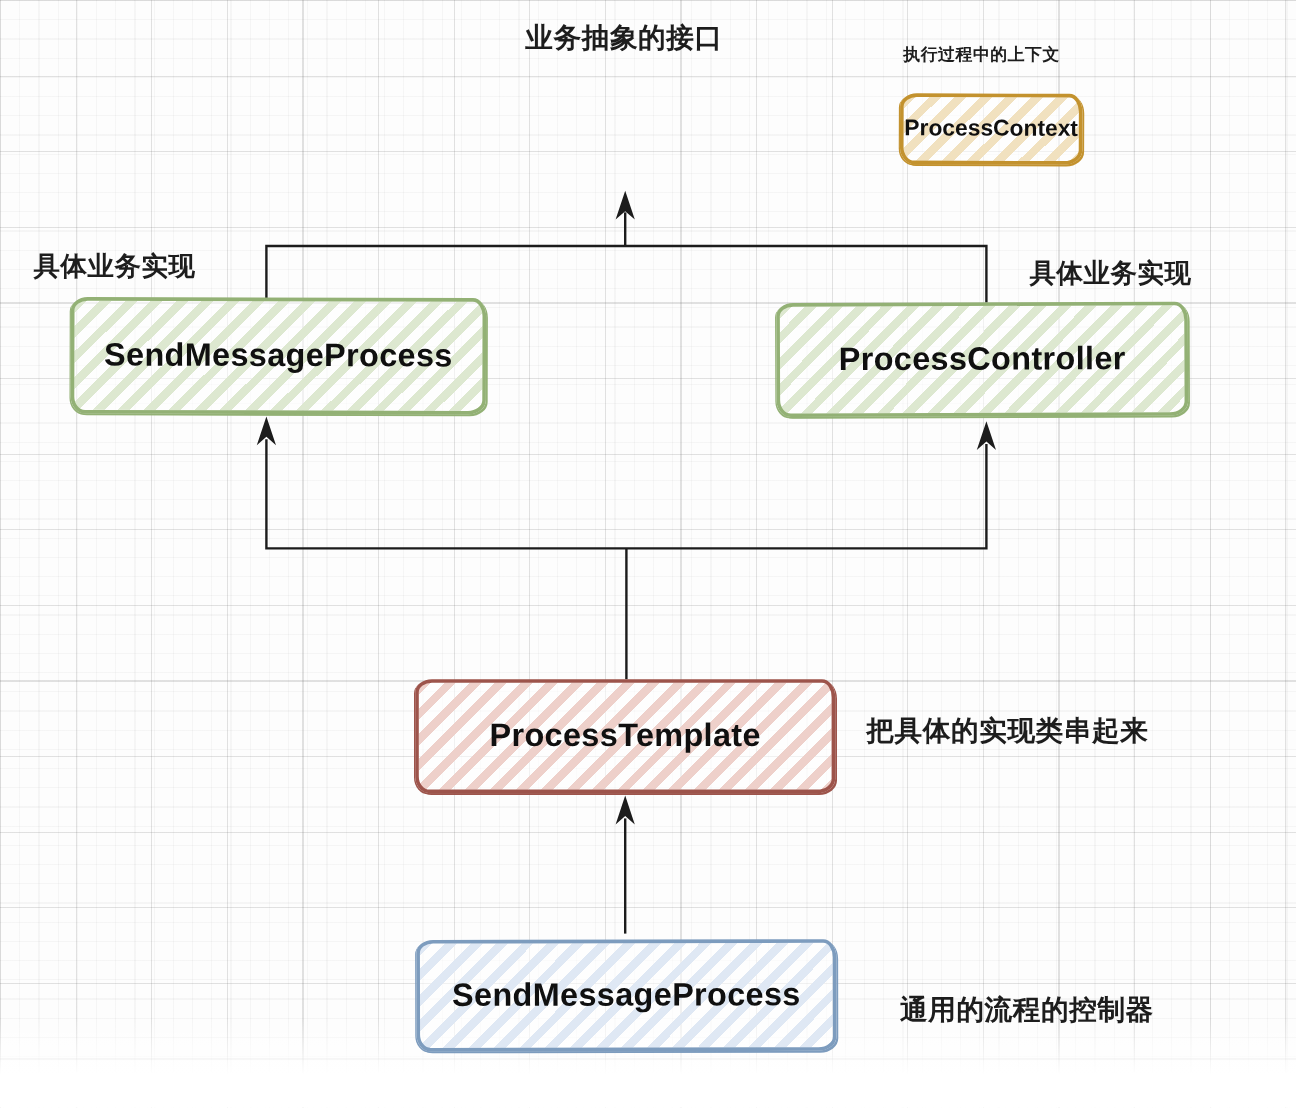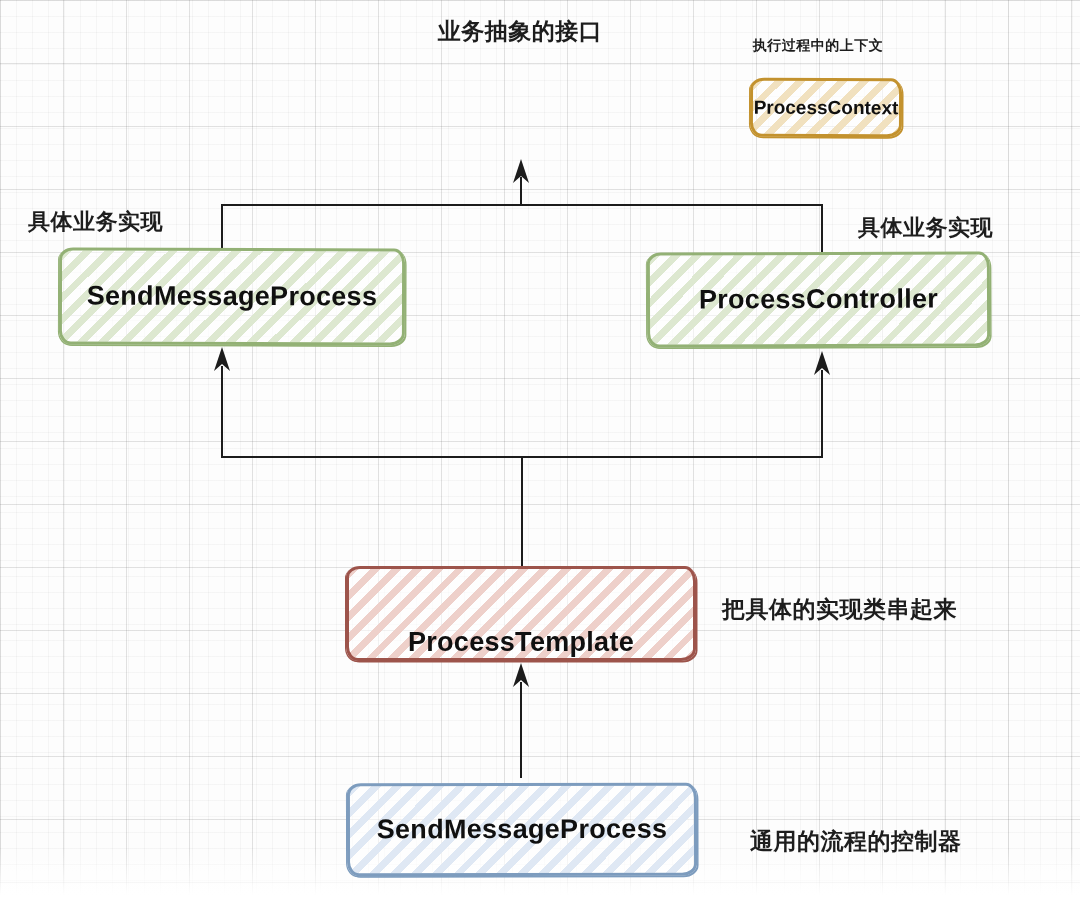--- a/index.html
+++ b/index.html
@@ -32,21 +32,21 @@
     color:#101010;
     font-weight:700;
     letter-spacing:0.3px;
   }
   .node.big{font-size:27px;}
   .node.small{font-size:19px;font-weight:600;letter-spacing:0;}
   #node-business  {left:345px;top:62px; width:350px;height:93px; transform:rotate(-0.15deg);}
   #node-context   {left:750px;top:78px; width:152px;height:59px; transform:rotate(0.2deg);}
   #node-send      {left:59px; top:248px;width:346px;height:97px; transform:rotate(0.15deg);}
   #node-white     {left:647px;top:252px;width:343px;height:95px; transform:rotate(-0.2deg);}
-  #node-template  {left:346px;top:566px;width:350px;height:95px; transform:rotate(0.1deeg);align-items:flex-end;}
+  #node-template  {left:346px;top:566px;width:350px;height:95px; transform:rotate(0.1deeg);}
   #node-controller{left:347px;top:783px;width:350px;height:93px; transform:rotate(-0.1deg);}
   .annotation{
     position:absolute;z-index:2;
     font-size:23px;font-weight:600;color:#1d1d1d;
     white-space:nowrap;letter-spacing:0.5px;text-align:center;
   }
   #ann-business  {left:345px;top:16px;width:350px;text-align:center;}
   #ann-context   {left:728px;top:37px;width:180px;text-align:center;font-size:14px;}
   #ann-send      {left:28px; top:207px;font-size:22px;}
   #ann-white     {left:858px;top:213px;font-size:22px;}

